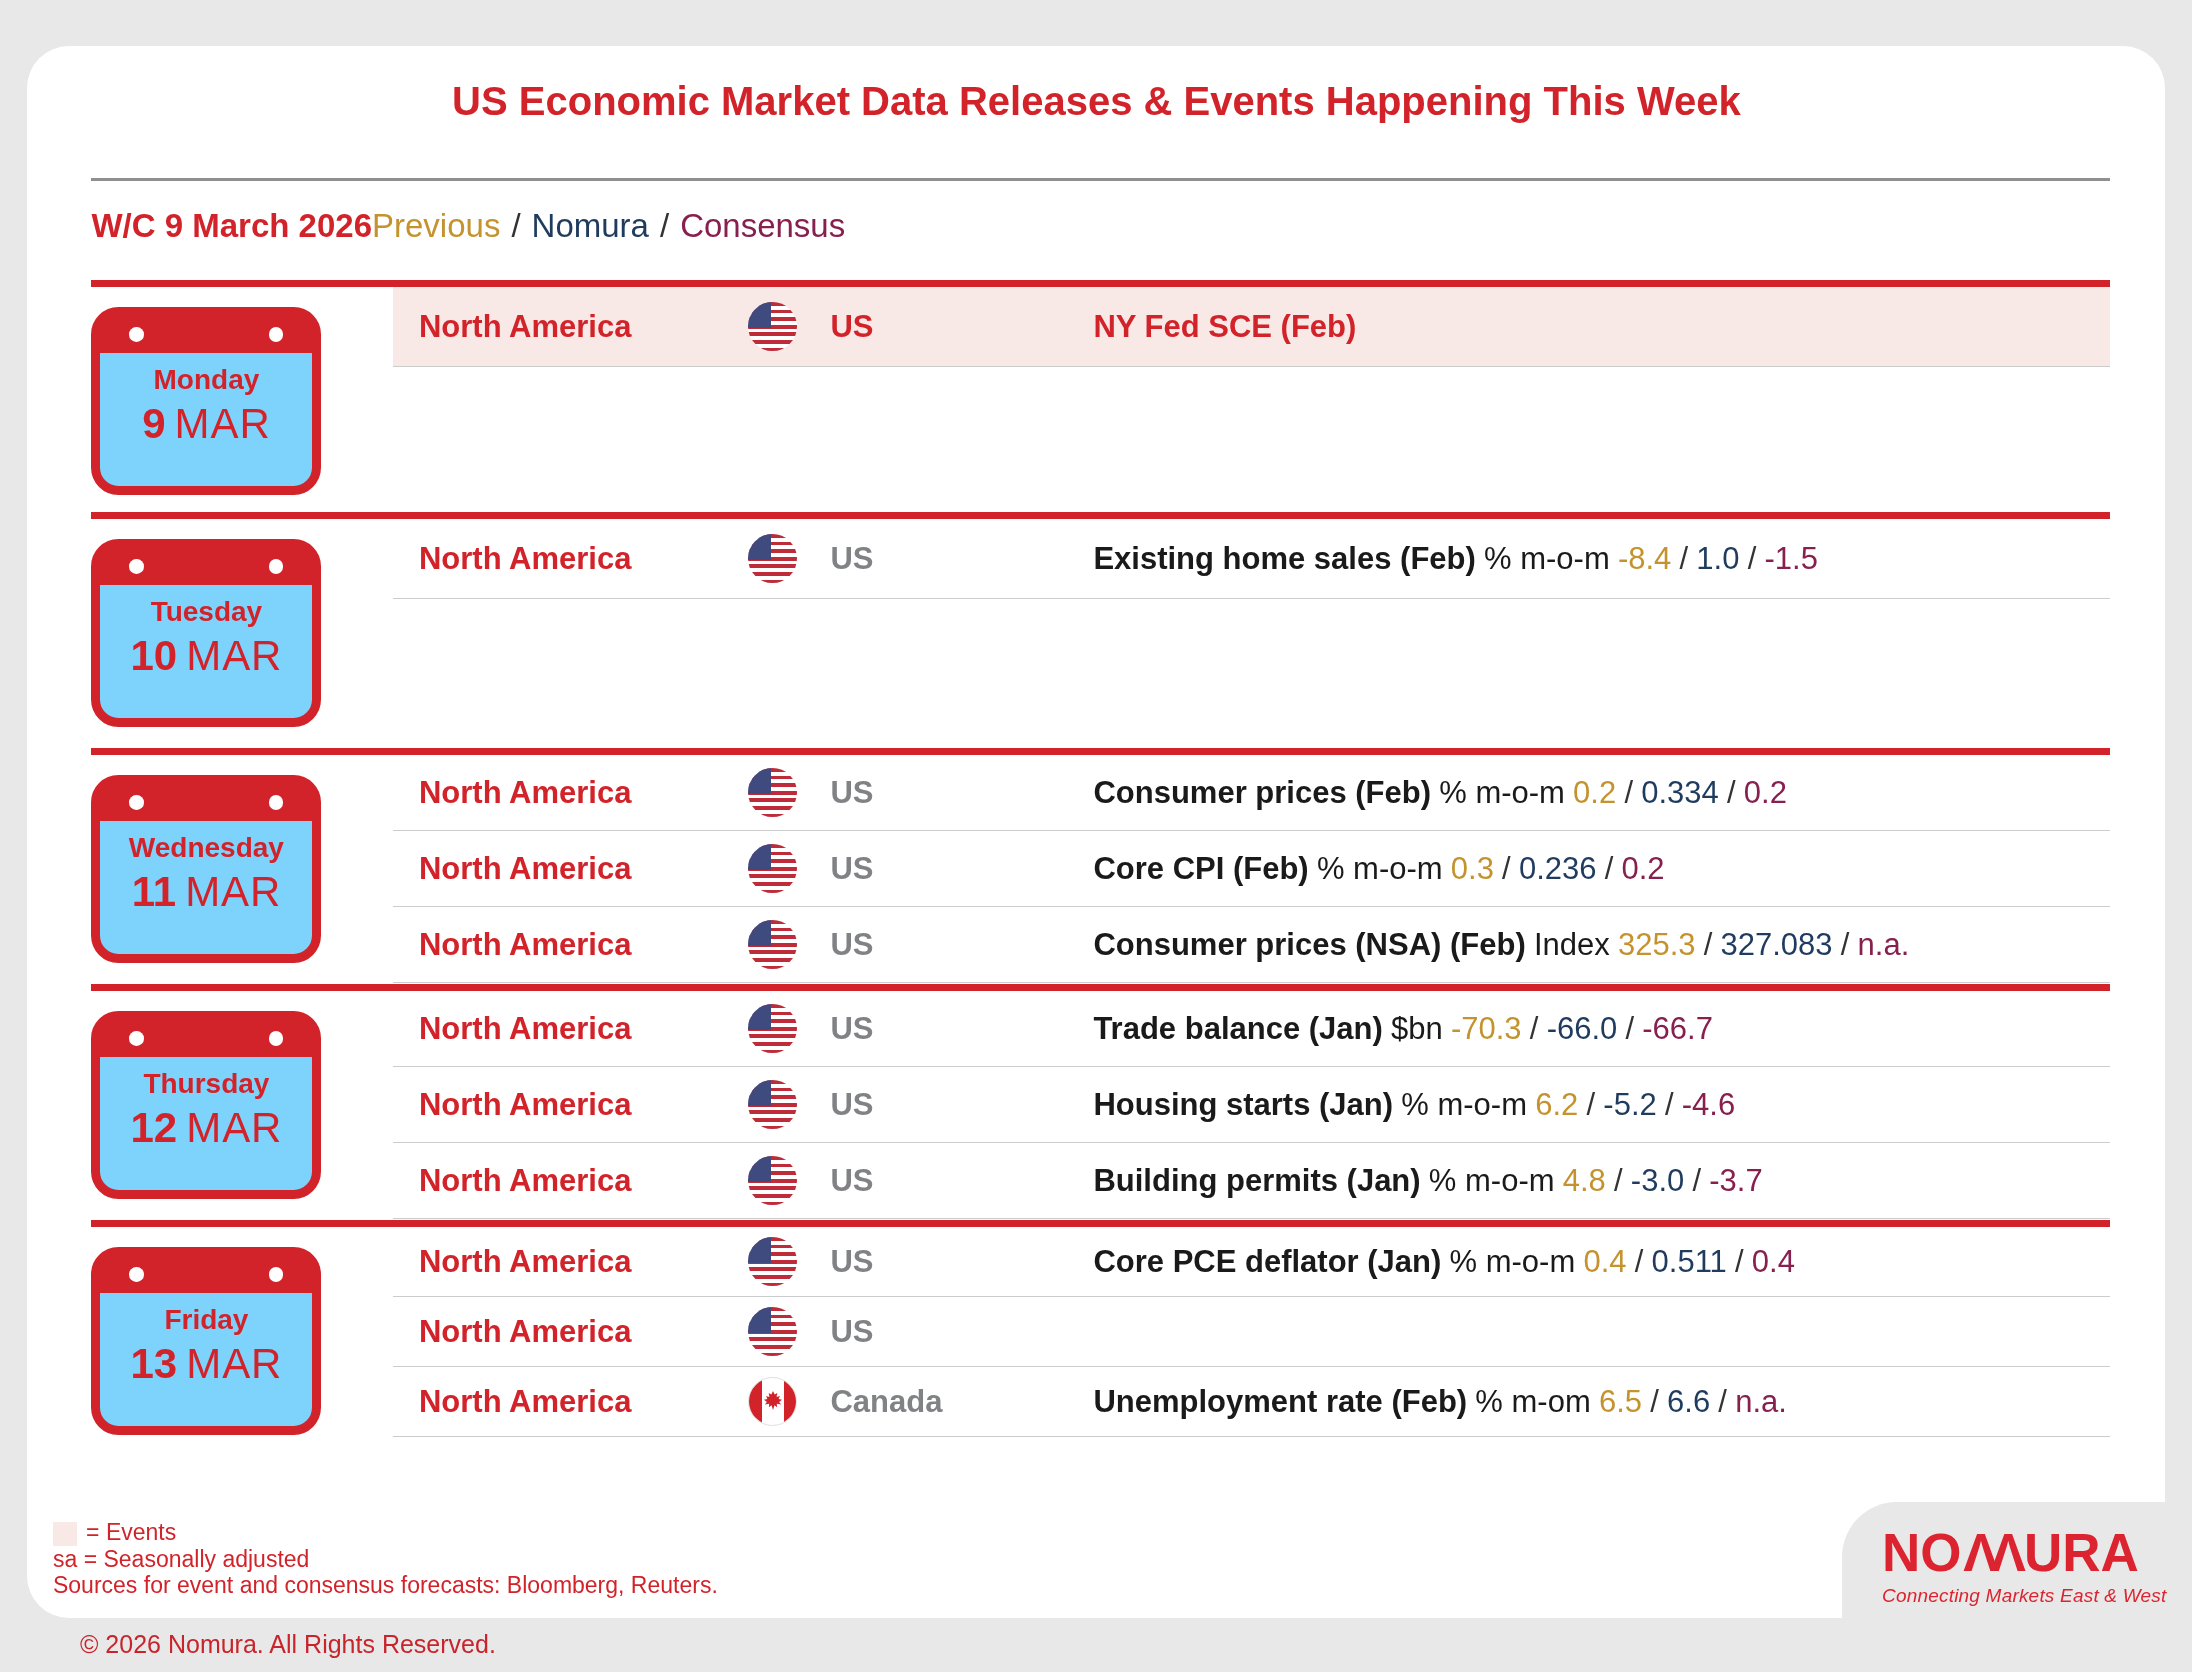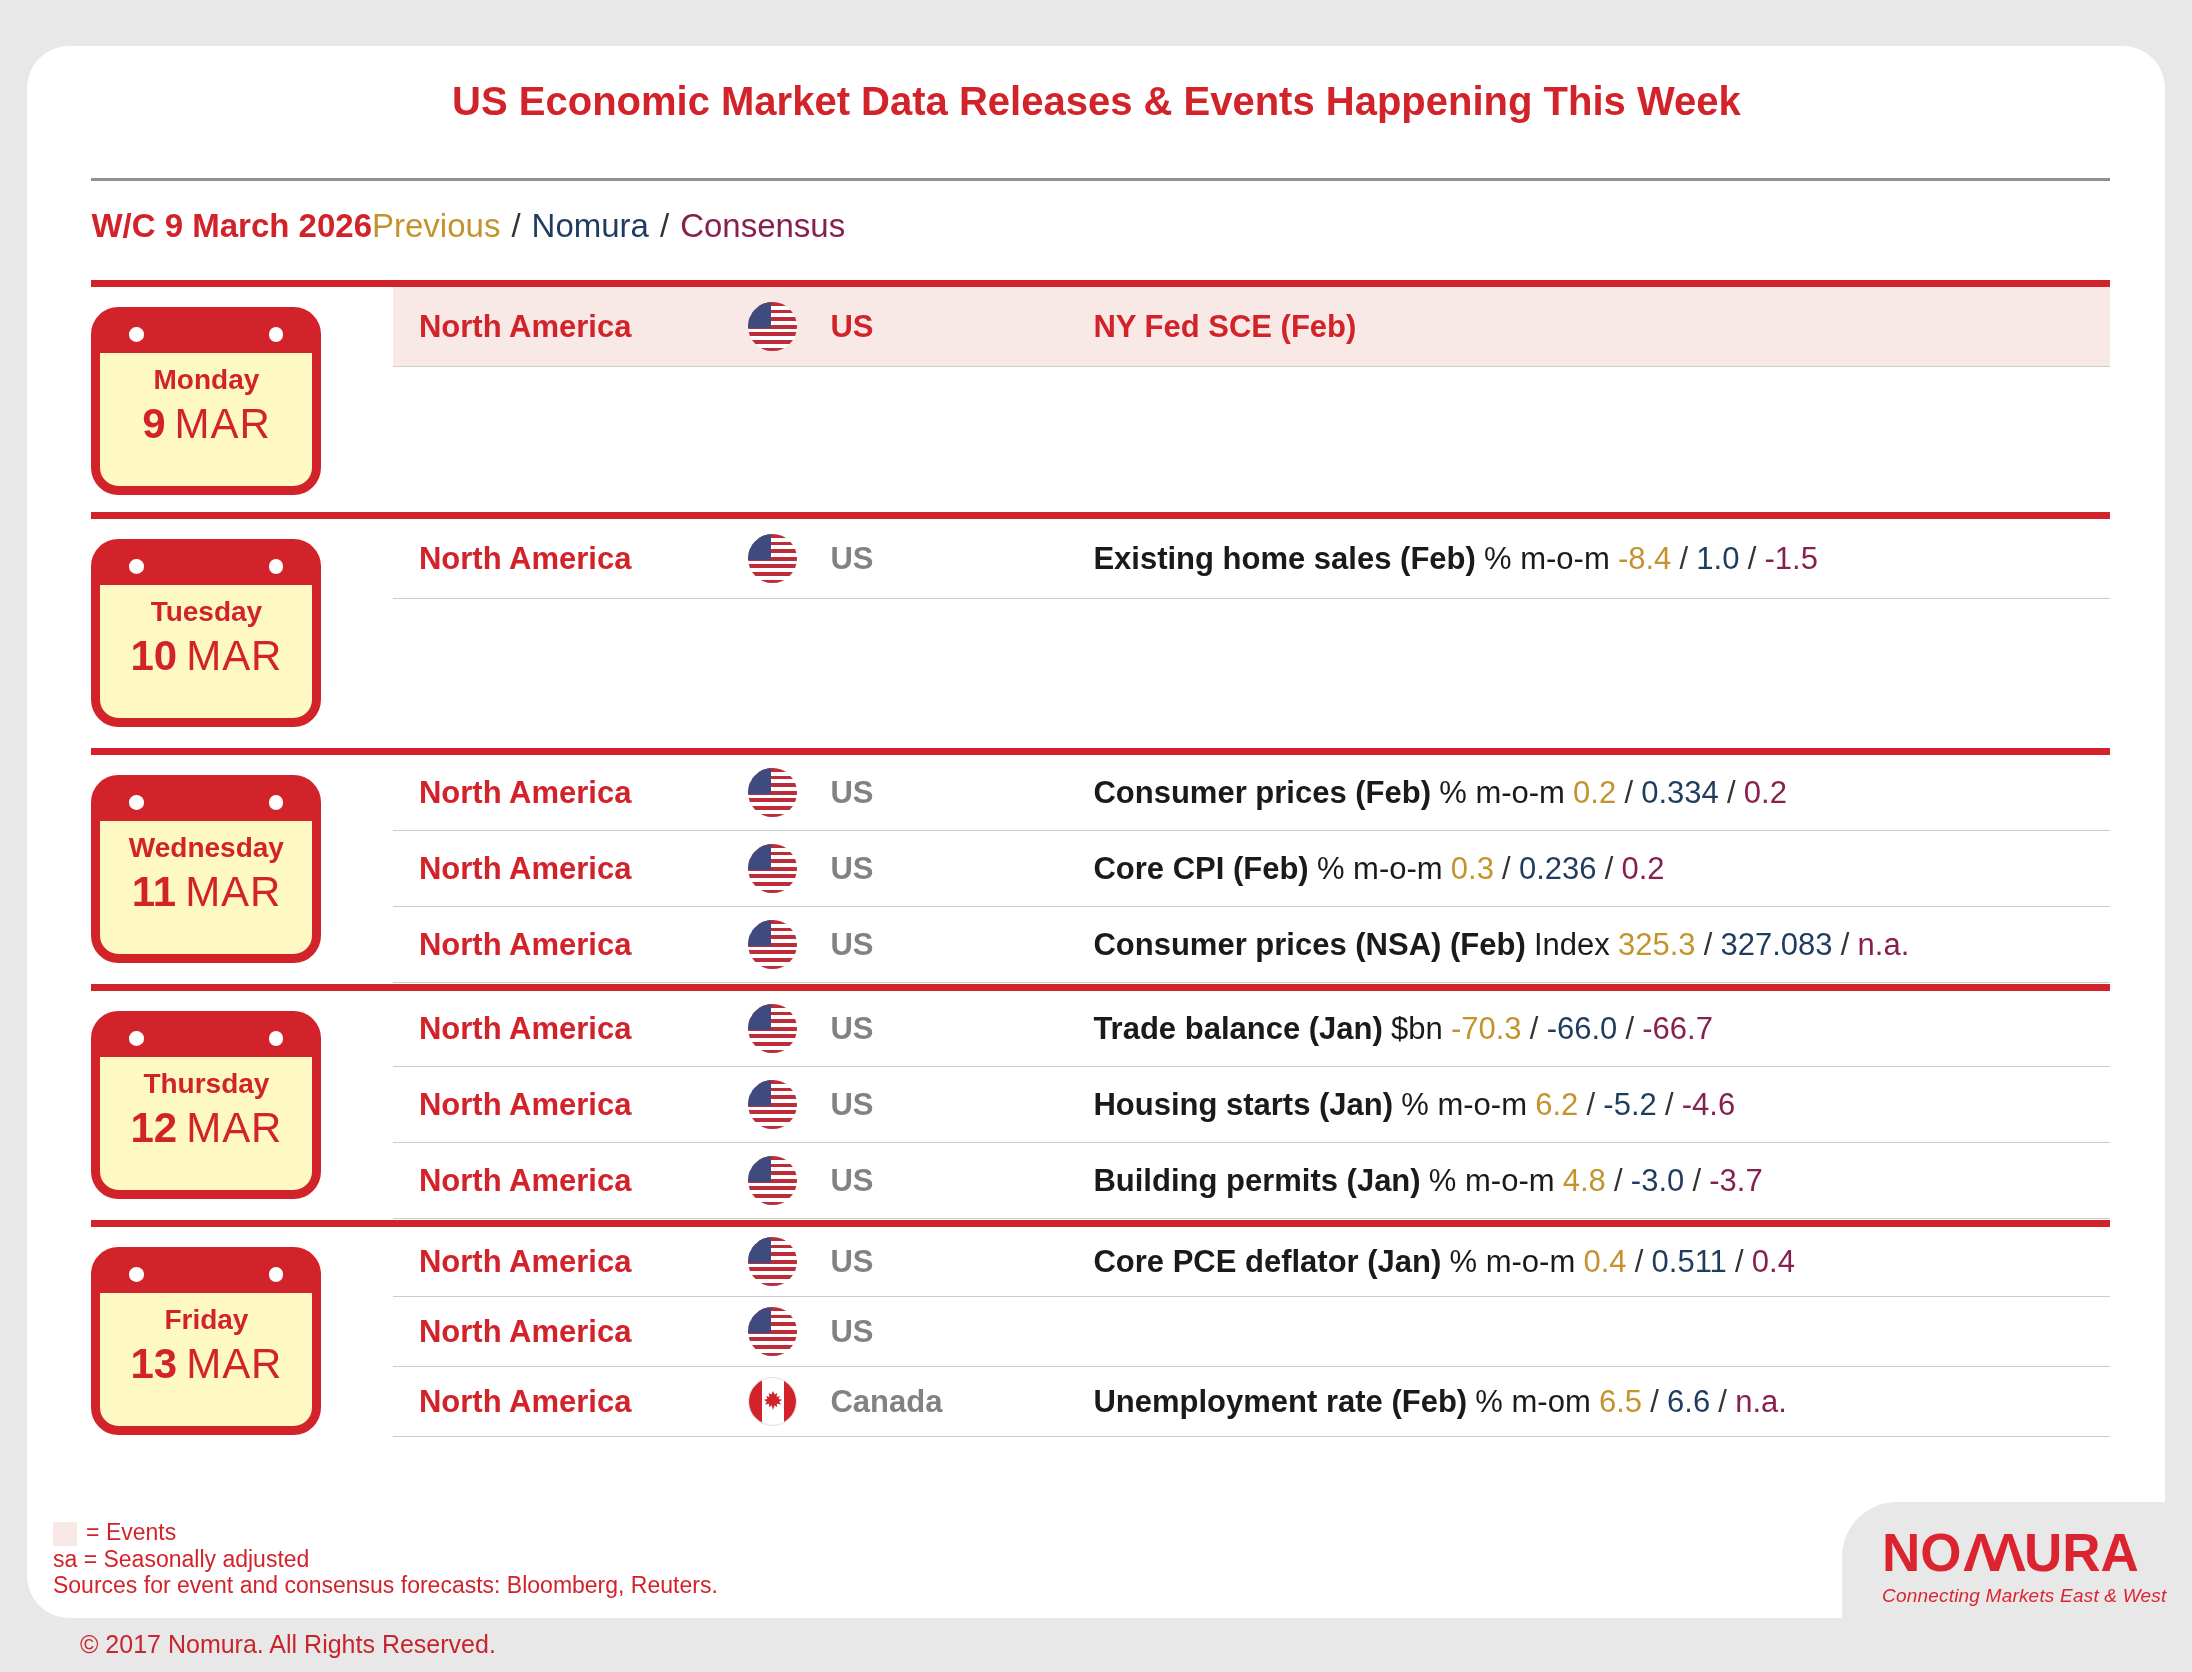--- a/index.html
+++ b/index.html
@@ -40,21 +40,21 @@
   .lg-cons{color:var(--plum);}
 
   #days{position:absolute;left:64px;top:234px;width:2019px;}
   .day-section{
     position:relative;box-sizing:border-box;
     border-top:7.3px solid var(--red);
   }
   
   .cal{
     position:absolute;left:0;top:20px;width:230px;height:188px;
-    box-sizing:border-box;border:9.1px solid var(--red);border-radius:27.4px;background:#fef9c3;
+    box-sizing:border-box;border:9.1px solid var(--red);border-radius:27.4px;background:#7dd3fc;
   }
   .cal-top{height:37px;background:var(--red);position:relative;border-radius:12.8px 12.8px 0 0;}
   .cal-dot{position:absolute;top:11px;width:14.6px;height:14.6px;border-radius:50%;background:#fff;}
   .cal-dot.l{left:29px;}
   .cal-dot.r{right:29px;}
   .cal-day{margin-top:11px;text-align:center;font-size:28px;font-weight:700;color:var(--red);}
   .cal-date{margin-top:3.7px;text-align:center;font-size:42px;color:var(--red);white-space:nowrap;}
   .cal-date b{font-weight:800;}
   .cal-month{margin-left:9.1px;letter-spacing:0.9px;}
 
@@ -251,14 +251,14 @@
   </div>
 </div>
 
 <div class="notch">
   <div class="logo">
     <div class="logo-brand"><span>NO</span><span class="logo-m">ΛΛ</span><span>URA</span></div>
     <div class="logo-tagline">Connecting Markets East &amp; West</div>
   </div>
 </div>
 
-<div class="footer-copy">© 2017 Nomura. All Rights Reserved.</div>
+<div class="footer-copy">© 2026 Nomura. All Rights Reserved.</div>
 
 
 </body></html>

